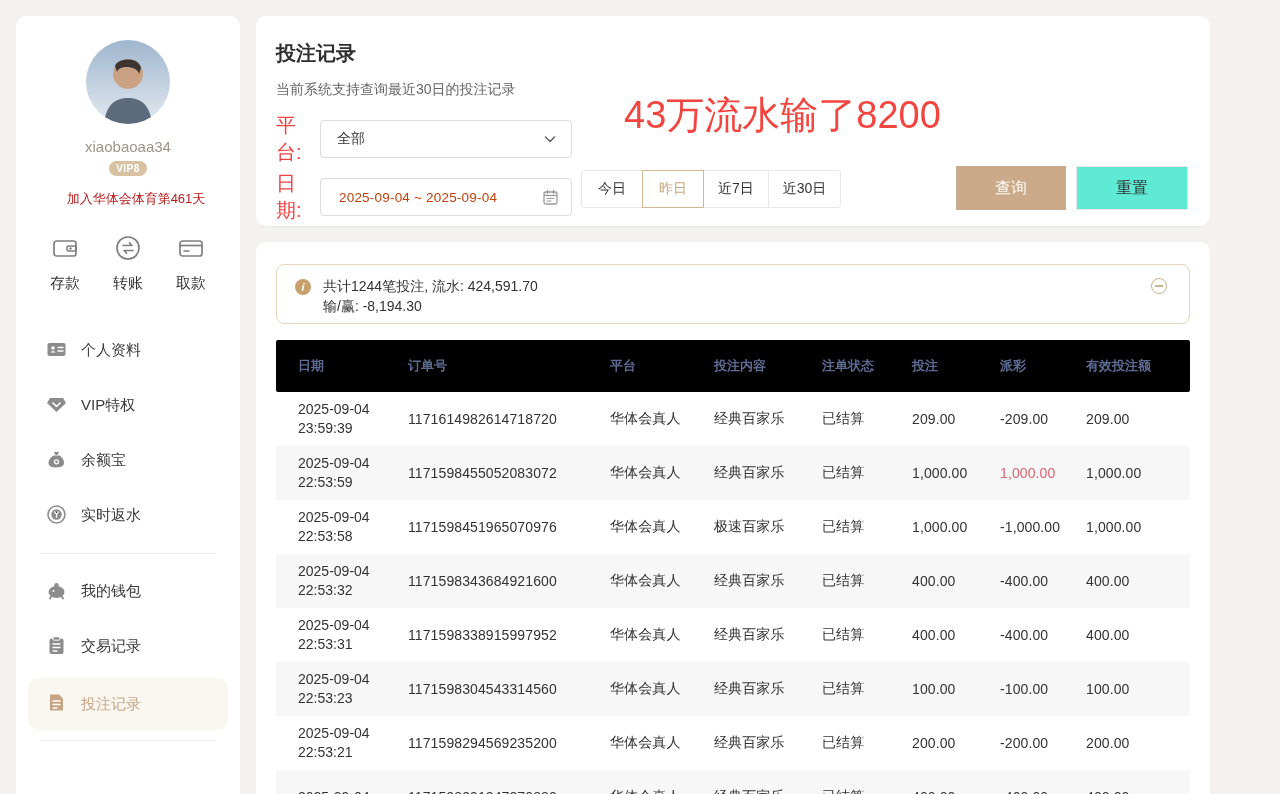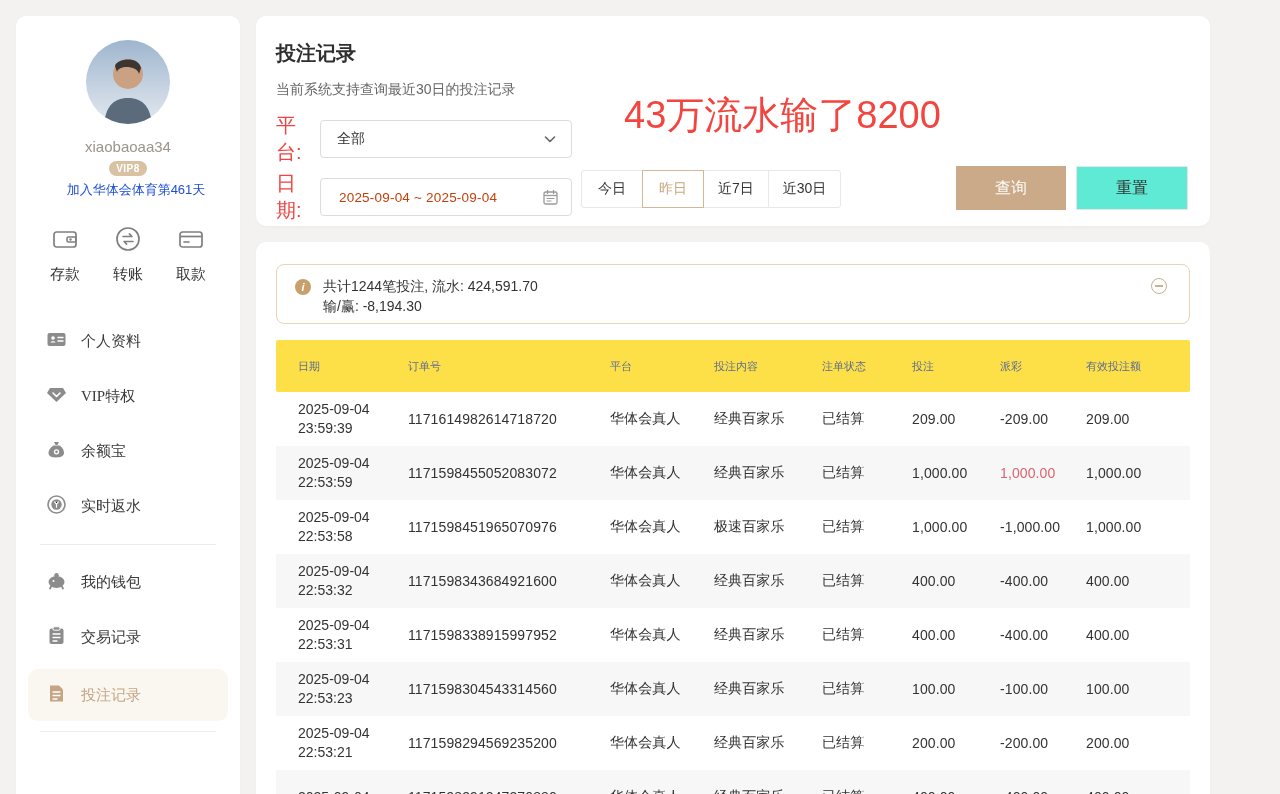--- a/index.html
+++ b/index.html
@@ -8,27 +8,27 @@
 
   .panel { position:absolute; background:#fff; border-radius:10px; box-shadow:0 1px 3px rgba(0,0,0,.03); }
 
   
   #sidebar { left:16px; top:16px; width:224px; height:860px; padding-top:24px; }
   .avatar-wrap { width:84px; height:84px; border-radius:50%; overflow:hidden; margin:0 auto; }
   .user-line { display:flex; align-items:center; justify-content:center; gap:6px; margin-top:14px;flex-direction:column; }
   .username { font-size:15px; color:#9d948a; }
   .vip-badge { background:#d9c2a2; color:#fff; font-size:10px; font-weight:bold;
     border-radius:8px; padding:2px 7px; letter-spacing:.5px; }
-  .join-text { text-align:center; font-size:13px; color:#1d4ed8; margin-top:5px;padding-left:16px; }
+  .join-text { text-align:center; font-size:13px; color:#b91c1c; margin-top:14px;padding-left:16px; }
   .quick-actions { display:flex; justify-content:space-between; padding:0 34px; margin-top:26px; }
   .qa-item { display:flex; flex-direction:column; align-items:center; gap:8px; cursor:pointer; }
   .qa-item svg { color:#7f7f7f; }
   .qa-label { font-size:15px; color:#333; }
 
-  .menu { margin-top:30px;font-family:Liberation Serif, serif; }
+  .menu { margin-top:30px; }
   .menu-item { height:55px; display:flex; align-items:center; gap:14px; padding-left:30px;
     font-size:15px; color:#3a3a3a; cursor:pointer; position:relative; }
   .menu-item svg { color:#8c8c8c; flex:0 0 auto; }
   .menu-item.active { background:#faf6f0; border-radius:10px; margin:4px 12px; padding-left:18px;
     color:#c6a585; height:52px; }
   .menu-item.active svg { color:#c6a585; }
   .new-badge { background:#e4536b; color:#fff; font-size:10px; font-weight:bold;
     border-radius:9px; padding:2px 8px; }
   .divider { height:1px; background:#ececec; margin:10px 24px; }
 
@@ -71,22 +71,22 @@
   .info-icon { position:absolute; left:18px; top:14px; width:16px; height:16px; border-radius:50%;
     background:#c7a06c; color:#fff; font-size:11px; font-weight:bold; display:flex;
     align-items:center; justify-content:center; font-style:italic; }
   .minus-icon { position:absolute; right:22px; top:13px; width:16px; height:16px; border-radius:50%;
     border:1.4px solid #c9b190; cursor:pointer; }
   .minus-icon::after { content:""; position:absolute; left:3px; right:3px; top:50%; height:1.4px;
     margin-top:-0.7px; background:#c9b190; }
 
   .grid-row { display:grid; grid-template-columns:110px 202px 104px 108px 90px 88px 86px 1fr;
     padding-left:22px; align-items:center; }
-  .thead { background:#fde047; height:52px; margin-top:16px; border-radius:2px;
-    font-size:11px; color:#5c6b94; }
+  .thead { background:#000000; height:52px; margin-top:16px; border-radius:2px;
+    font-size:13px; color:#5c6b94;font-weight:bold; }
   .trow { height:54px; font-size:14px; color:#333; }
   .trow:nth-child(even) { background:#f7f7f7; }
   .cell-date .d1, .cell-date .d2 { line-height:19px; font-size:14px; }
   .num { letter-spacing:.1px; }
   .payout-win { color:#dd6472; }
 </style>
 </head>
 <body>
 
 <div id="sidebar" class="panel">

